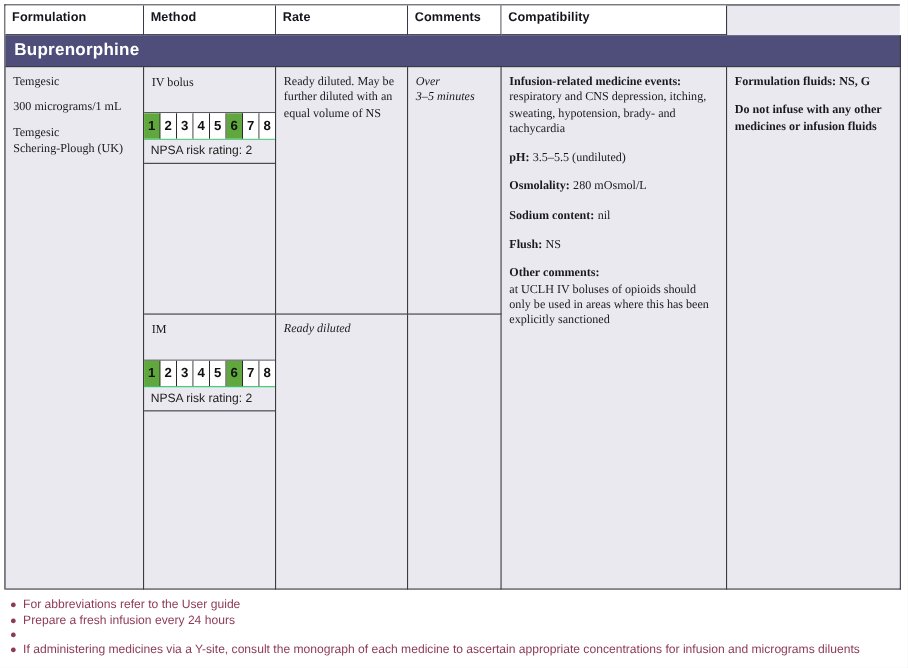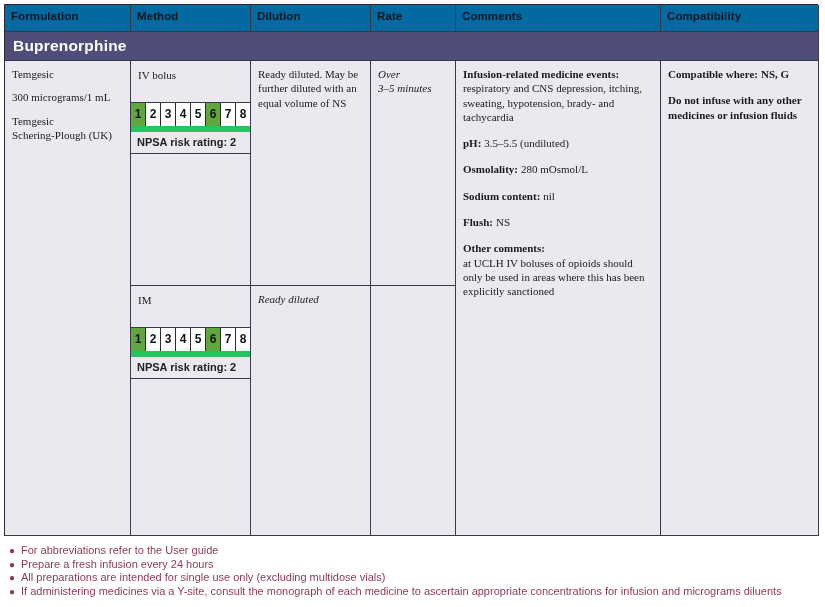--- a/index.html
+++ b/index.html
@@ -15,21 +15,21 @@
     grid-template-columns: 126px 120px 120px 85px 205px 158px;
     grid-template-rows: 27px 29px 225px 250px;
     border-top: 1px solid #2a2a30;
     border-left: 1px solid #2a2a30;
     background: #e9e9ef;
   }
   .cell { border-right: 1px solid #3a3a44; border-bottom: 1px solid #3a3a44; }
 
   .th {
     grid-row: 1;
-    background: #0369a1;
+    background: #ffffff;
     font-weight: bold; font-size: 11.5px; color: #15151f;
     padding: 5px 0 0 6px;
     letter-spacing: 0.1px;
   }
 
   .banner {
     grid-row: 2; grid-column: 1 / -1;
     background: #4f4e7a;
     color: #ffffff; font-weight: bold; font-size: 15.5px;
     padding: 5px 0 0 8px;
@@ -64,40 +64,39 @@
   .risk-widget { margin-top: 21px; border-top: 1px solid #3a3a44; border-bottom: 1px solid #3a3a44; font-family: "Liberation Sans", sans-serif; }
   .risk-boxes { display: flex; background: #ffffff; }
   .risk-box {
     flex: 1; height: 23px; line-height: 23px; text-align: center;
     font-size: 12px; font-weight: bold; color: #111;
     border-right: 1px solid #2a2a30;
     background: #ffffff;
   }
   .risk-box:last-child { border-right: none; }
   .risk-box.green { background: #60a73d; }
-  .npsa-row { border-top: 6px solid #22c55e; padding: 4px 6px 5px 6px; font-size: 11px; color: #222; font-weight: bold; }
+  .npsa-row { border-top: 1px solid #22c55e; padding: 4px 6px 5px 6px; font-size: 11px; color: #222; }
 
   
   .footnotes { position: absolute; left: 4px; top: 544px; width: 816px; }
   .footnote {
     display: flex; align-items: flex-start;
     color: #8e3a57; font-size: 11px; line-height: 13.5px;
   }
   .bullet { width: 12px; margin-left: 5px; font-size: 10px; line-height: 13.5px; }
 </style>
 </head>
 <body>
 
 <div class="page">
 
   <div class="med-table">
 
     <div class="cell th">Formulation</div>
     <div class="cell th">Method</div>
-    <div class="cell th">Dilution</div>
     <div class="cell th">Rate</div>
     <div class="cell th">Comments</div>
     <div class="cell th">Compatibility</div>
 
     <div class="cell banner">Buprenorphine</div>
 
     <div class="cell body-cell formulation-cell">
       <p>Temgesic</p>
       <p>300 micrograms/1 mL</p>
       <div>Temgesic</div>
@@ -129,21 +128,21 @@
         <span>respiratory and CNS depression, itching, sweating, hypotension, brady- and tachycardia</span></p>
       <p><span class="lbl inline">pH:</span><span>3.5–5.5 (undiluted)</span></p>
       <p><span class="lbl inline">Osmolality:</span><span>280 mOsmol/L</span></p>
       <p><span class="lbl inline">Sodium content:</span><span>nil</span></p>
       <p><span class="lbl inline">Flush:</span><span>NS</span></p>
       <p><span class="lbl">Other comments:</span><br>
         <span>at UCLH IV boluses of opioids should only be used in areas where this has been explicitly sanctioned</span></p>
     </div>
 
     <div class="cell body-cell compat-cell">
-      <p><span class="lbl inline">Compatible where:</span><span>NS, G</span></p>
+      <p><span class="lbl inline">Formulation fluids:</span><span>NS, G</span></p>
       <p>Do not infuse with any other medicines or infusion fluids</p>
     </div>
 
     <div class="cell method-cell method-2">
       <div class="method-label">IM</div>
       <div class="risk-widget">
         <div class="risk-boxes">
           <span class="risk-box green">1</span>
           <span class="risk-box">2</span>
           <span class="risk-box">3</span>
@@ -165,21 +164,20 @@
     <div class="footnote">
       <span class="bullet">●</span>
       <span>For abbreviations refer to the User guide</span>
     </div>
     <div class="footnote">
       <span class="bullet">●</span>
       <span>Prepare a fresh infusion every 24 hours</span>
     </div>
     <div class="footnote">
       <span class="bullet">●</span>
-      <span>All preparations are intended for single use only (excluding multidose vials)</span>
     </div>
     <div class="footnote">
       <span class="bullet">●</span>
       <span>If administering medicines via a Y-site, consult the monograph of each medicine to ascertain appropriate concentrations for infusion and micrograms diluents</span>
     </div>
   </div>
 
 </div>
 
 </body></html>

